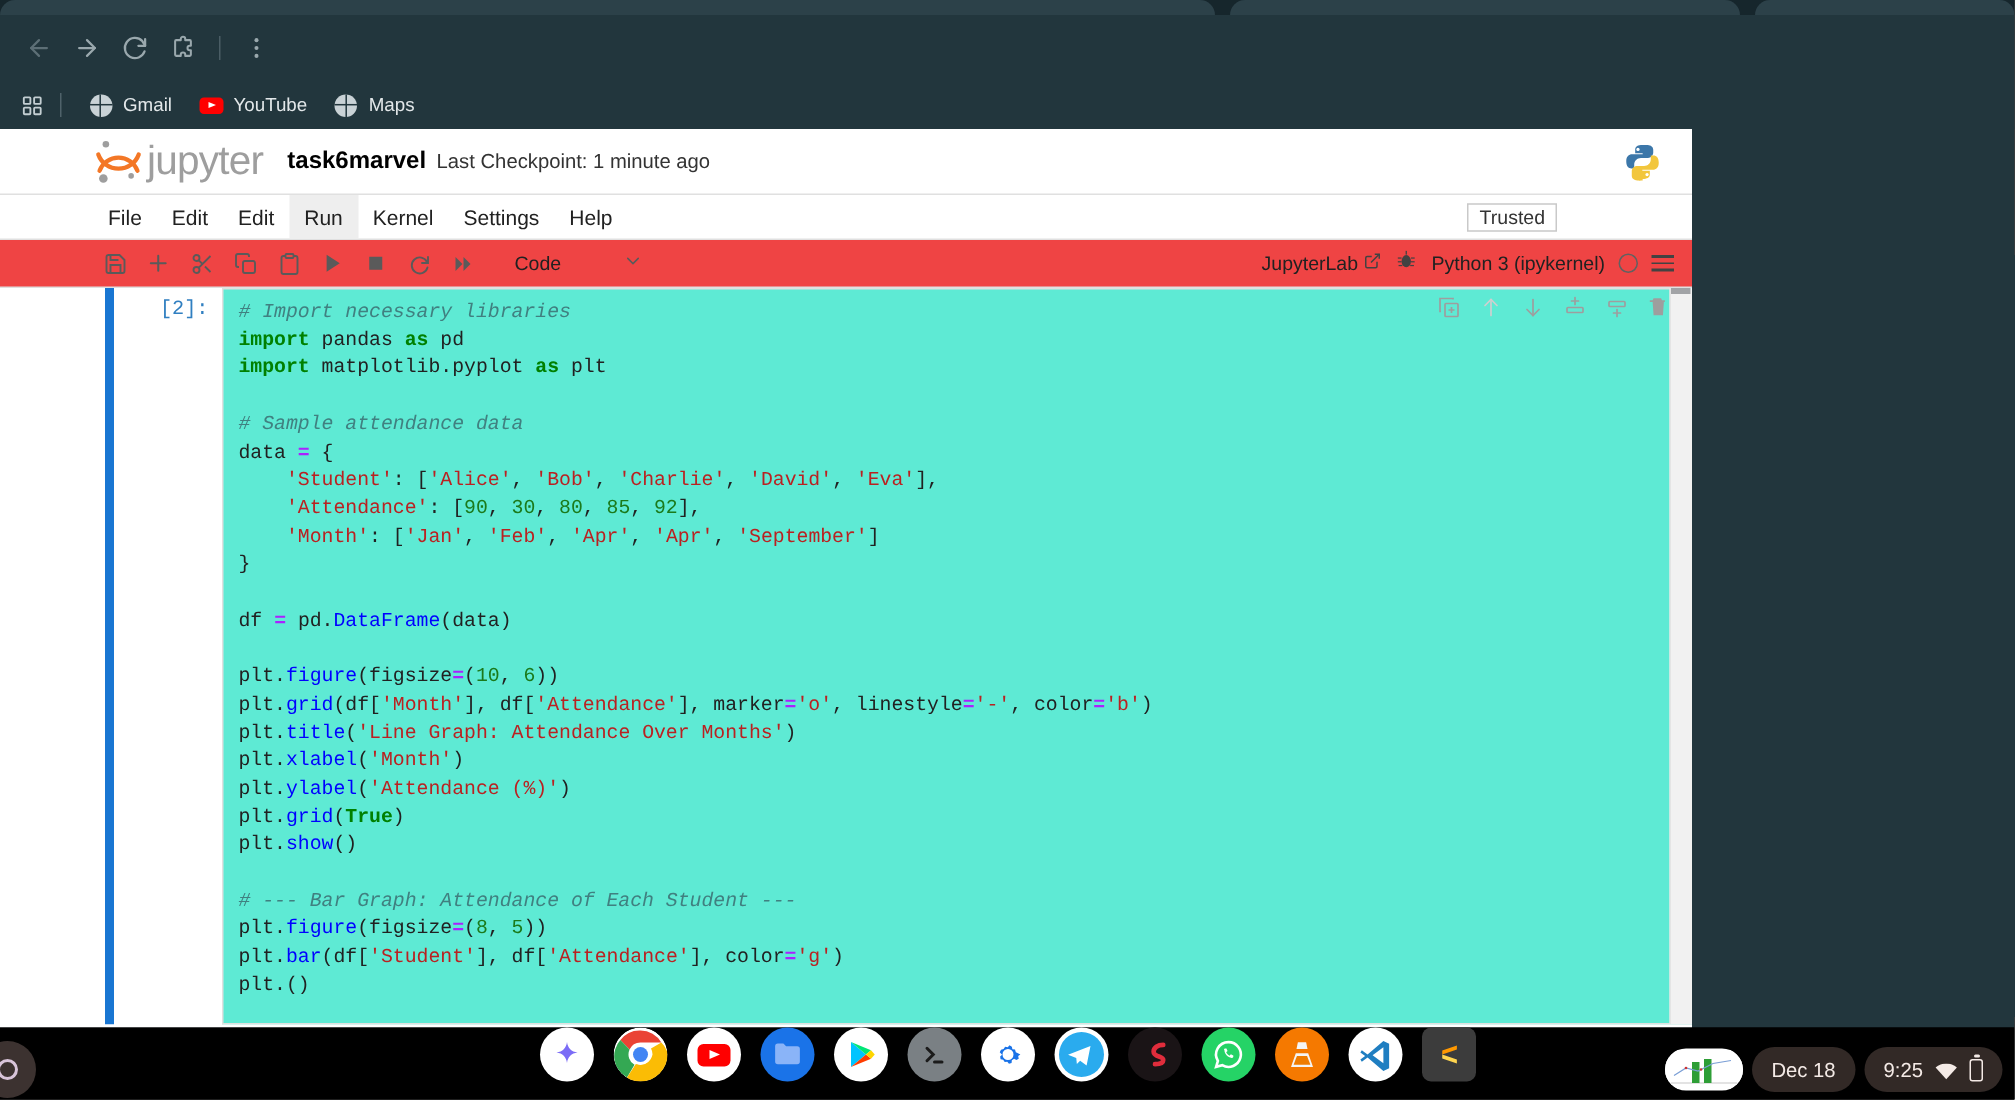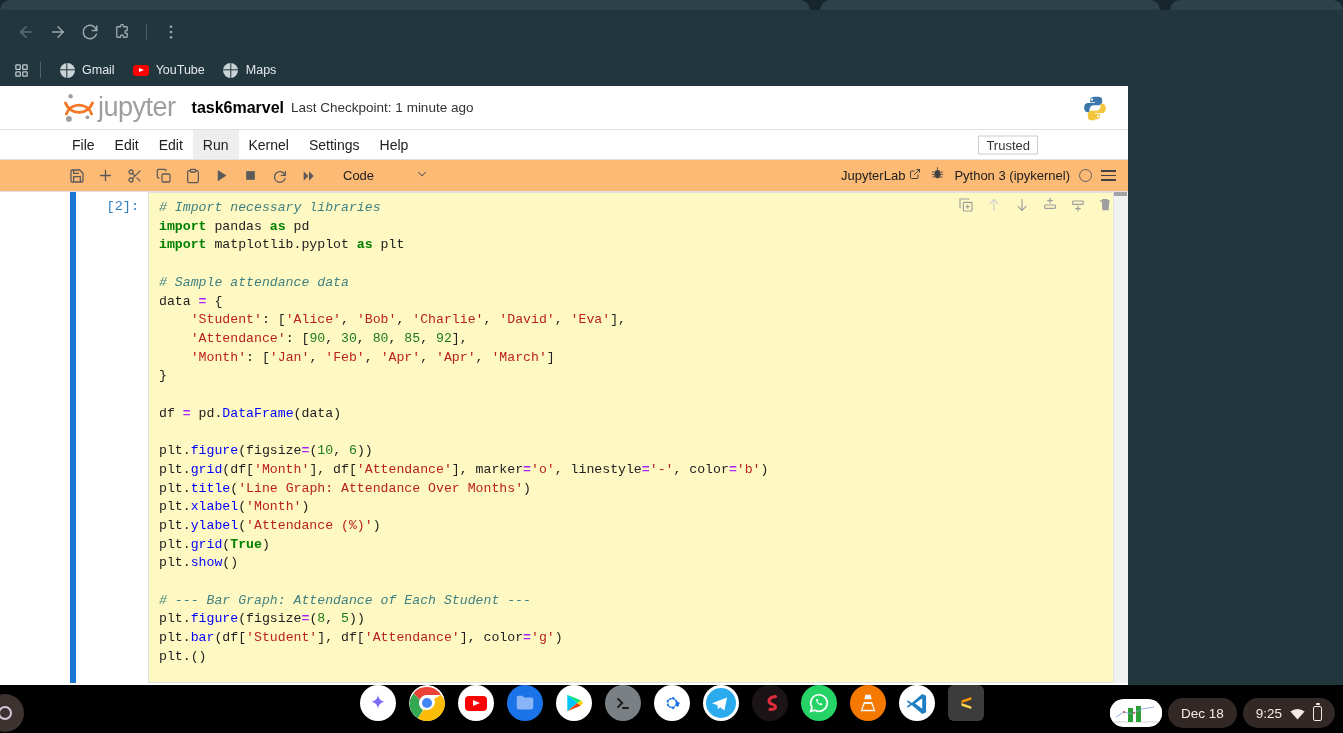--- a/index.html
+++ b/index.html
@@ -94,21 +94,21 @@
     display: flex; align-items: center; padding: 0 10px; font-size: 14px; color: #212121;
   }
   .menu-item.active { background: #eeeeee; }
   .trusted {
     position: absolute; right: 90px; top: 50%; transform: translateY(-50%);
     font-size: 13px; color: #333; border: 1px solid #c9c9c9; padding: 1px 7px; background: #fff;
   }
 
   .nbtoolbar {
     height: 32px; display: flex; align-items: center; padding-left: 62px; padding-right: 12px;
-    border-bottom: 1px solid #e0e0e0; background: #fdba74; gap: 0;
+    border-bottom: 1px solid #e0e0e0; background: #ef4444; gap: 0;
   }
   .tb-btn {
     width: 29px; height: 26px; display: flex; align-items: center; justify-content: center;
     color: #5a5a5a;
   }
   .celltype-select {
     display: flex; align-items: center; justify-content: space-between;
     width: 92px; height: 24px; margin-left: 16px; font-size: 13px; color: #212121;
     padding: 0 2px 0 4px;
   }
@@ -122,21 +122,21 @@
   
   .nbarea { position: relative; height: 491px; background: #fff; overflow: hidden; }
   .cell-wrap { display: flex; padding-top: 0; }
   .cell-marker { width: 6px; background: #1976d2; margin-left: 70px; flex: 0 0 auto; }
   .cell-prompt {
     width: 72px; flex: 0 0 auto; text-align: right; padding-right: 9px; padding-top: 7px;
     font-family: "Liberation Mono", monospace; font-size: 13.5px; color: #307fc1;
   }
   .cell-body { flex: 1 1 auto; position: relative; }
   .cell-input {
-    background: #fef9c3; border: 1px solid #e0e0e0; border-right: none;
+    background: #5eead4; border: 1px solid #e0e0e0; border-right: none;
     padding: 6px 0 6px 10px; min-height: 491px;
   }
   pre.code {
     font-family: "Liberation Mono", monospace; font-size: 13.2px; line-height: 18.7px;
     color: #212121; white-space: pre; margin: 0;
   }
   .c-com { color: #408080; font-style: italic; }
   .c-kw  { color: #008000; font-weight: bold; }
   .c-str { color: #ba2121; }
   .c-num { color: #1b7a1b; }
@@ -422,21 +422,21 @@
         <div class="cell-body">
           <div class="cell-input">
 <pre class="code"><span class="c-com"># Import necessary libraries</span>
 <span class="c-kw">import</span> pandas <span class="c-kw">as</span> pd
 <span class="c-kw">import</span> matplotlib.pyplot <span class="c-kw">as</span> plt
 
 <span class="c-com"># Sample attendance data</span>
 data <span class="c-op">=</span> {
     <span class="c-str">'Student'</span>: [<span class="c-str">'Alice'</span>, <span class="c-str">'Bob'</span>, <span class="c-str">'Charlie'</span>, <span class="c-str">'David'</span>, <span class="c-str">'Eva'</span>],
     <span class="c-str">'Attendance'</span>: [<span class="c-num">90</span>, <span class="c-num">30</span>, <span class="c-num">80</span>, <span class="c-num">85</span>, <span class="c-num">92</span>],
-    <span class="c-str">'Month'</span>: [<span class="c-str">'Jan'</span>, <span class="c-str">'Feb'</span>, <span class="c-str">'Apr'</span>, <span class="c-str">'Apr'</span>, <span class="c-str">'March'</span>]
+    <span class="c-str">'Month'</span>: [<span class="c-str">'Jan'</span>, <span class="c-str">'Feb'</span>, <span class="c-str">'Apr'</span>, <span class="c-str">'Apr'</span>, <span class="c-str">'September'</span>]
 }
 
 df <span class="c-op">=</span> pd.<span class="c-fn">DataFrame</span>(data)
 
 plt.<span class="c-fn">figure</span>(figsize<span class="c-op">=</span>(<span class="c-num">10</span>, <span class="c-num">6</span>))
 plt.<span class="c-fn">grid</span>(df[<span class="c-str">'Month'</span>], df[<span class="c-str">'Attendance'</span>], marker<span class="c-op">=</span><span class="c-str">'o'</span>, linestyle<span class="c-op">=</span><span class="c-str">'-'</span>, color<span class="c-op">=</span><span class="c-str">'b'</span>)
 plt.<span class="c-fn">title</span>(<span class="c-str">'Line Graph: Attendance Over Months'</span>)
 plt.<span class="c-fn">xlabel</span>(<span class="c-str">'Month'</span>)
 plt.<span class="c-fn">ylabel</span>(<span class="c-str">'Attendance (%)'</span>)
 plt.<span class="c-fn">grid</span>(<span class="c-blt">True</span>)

